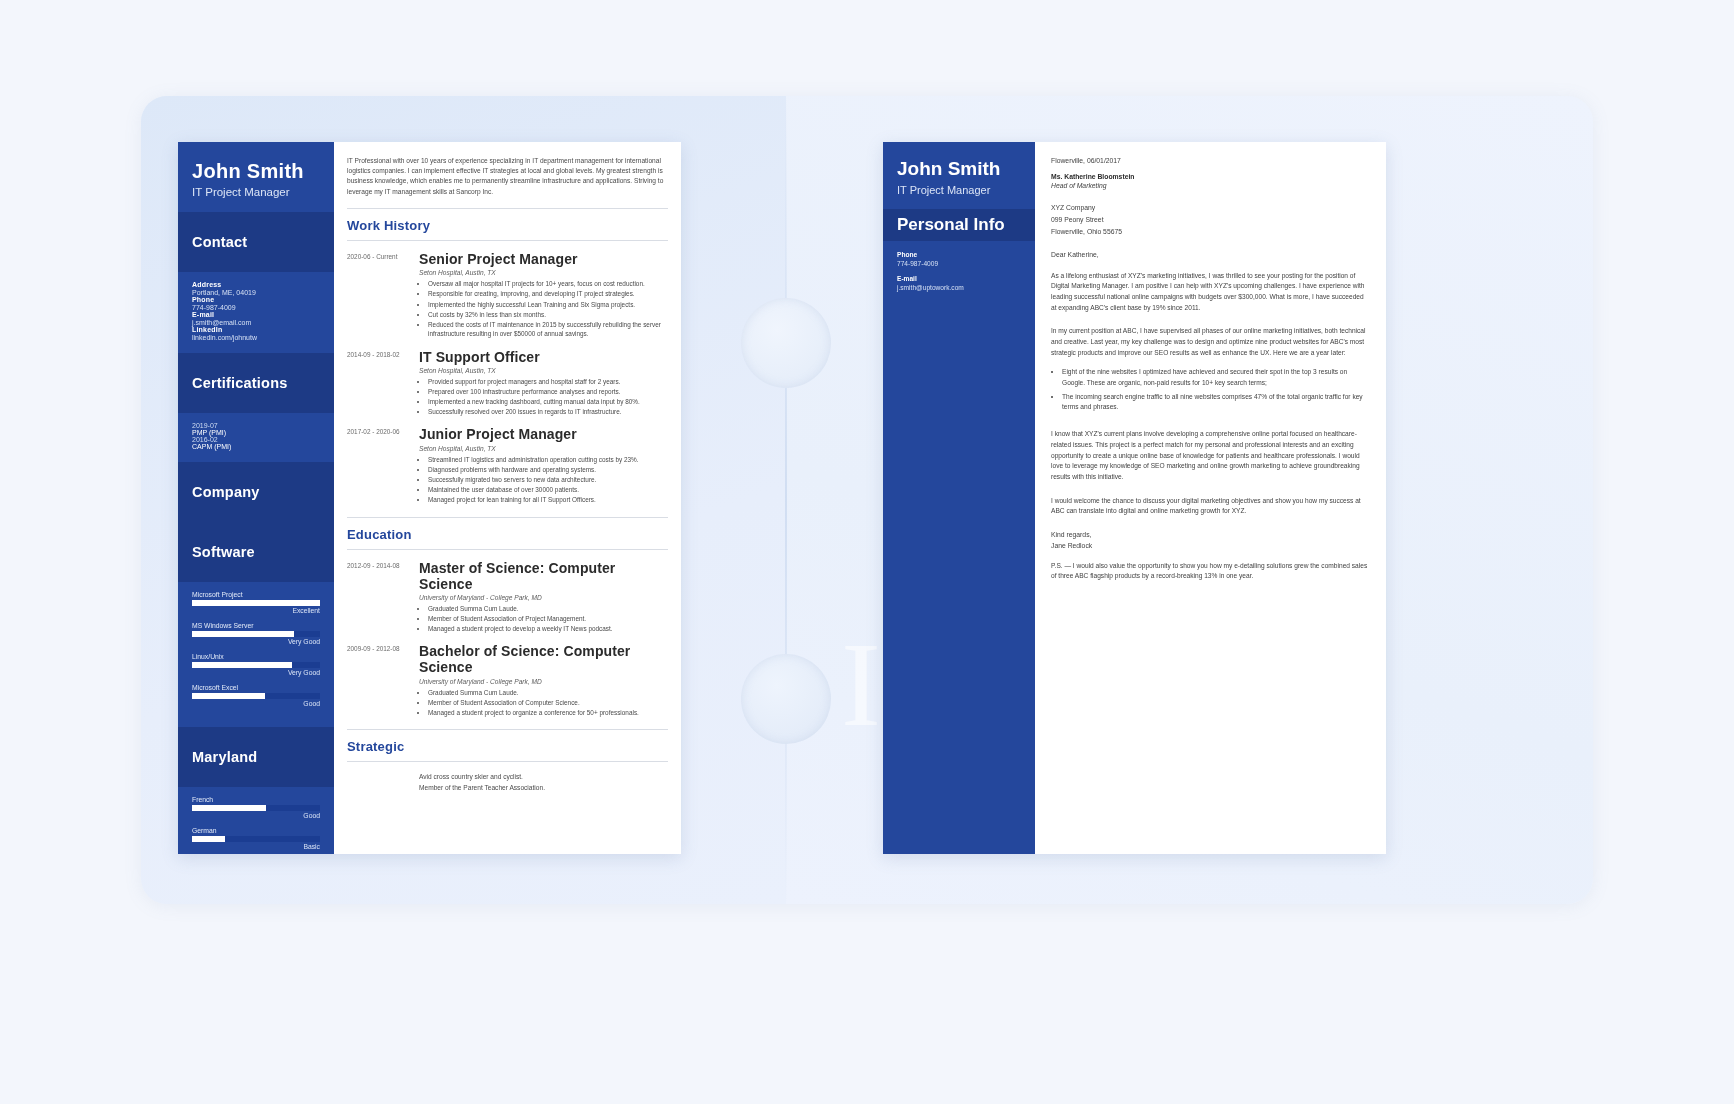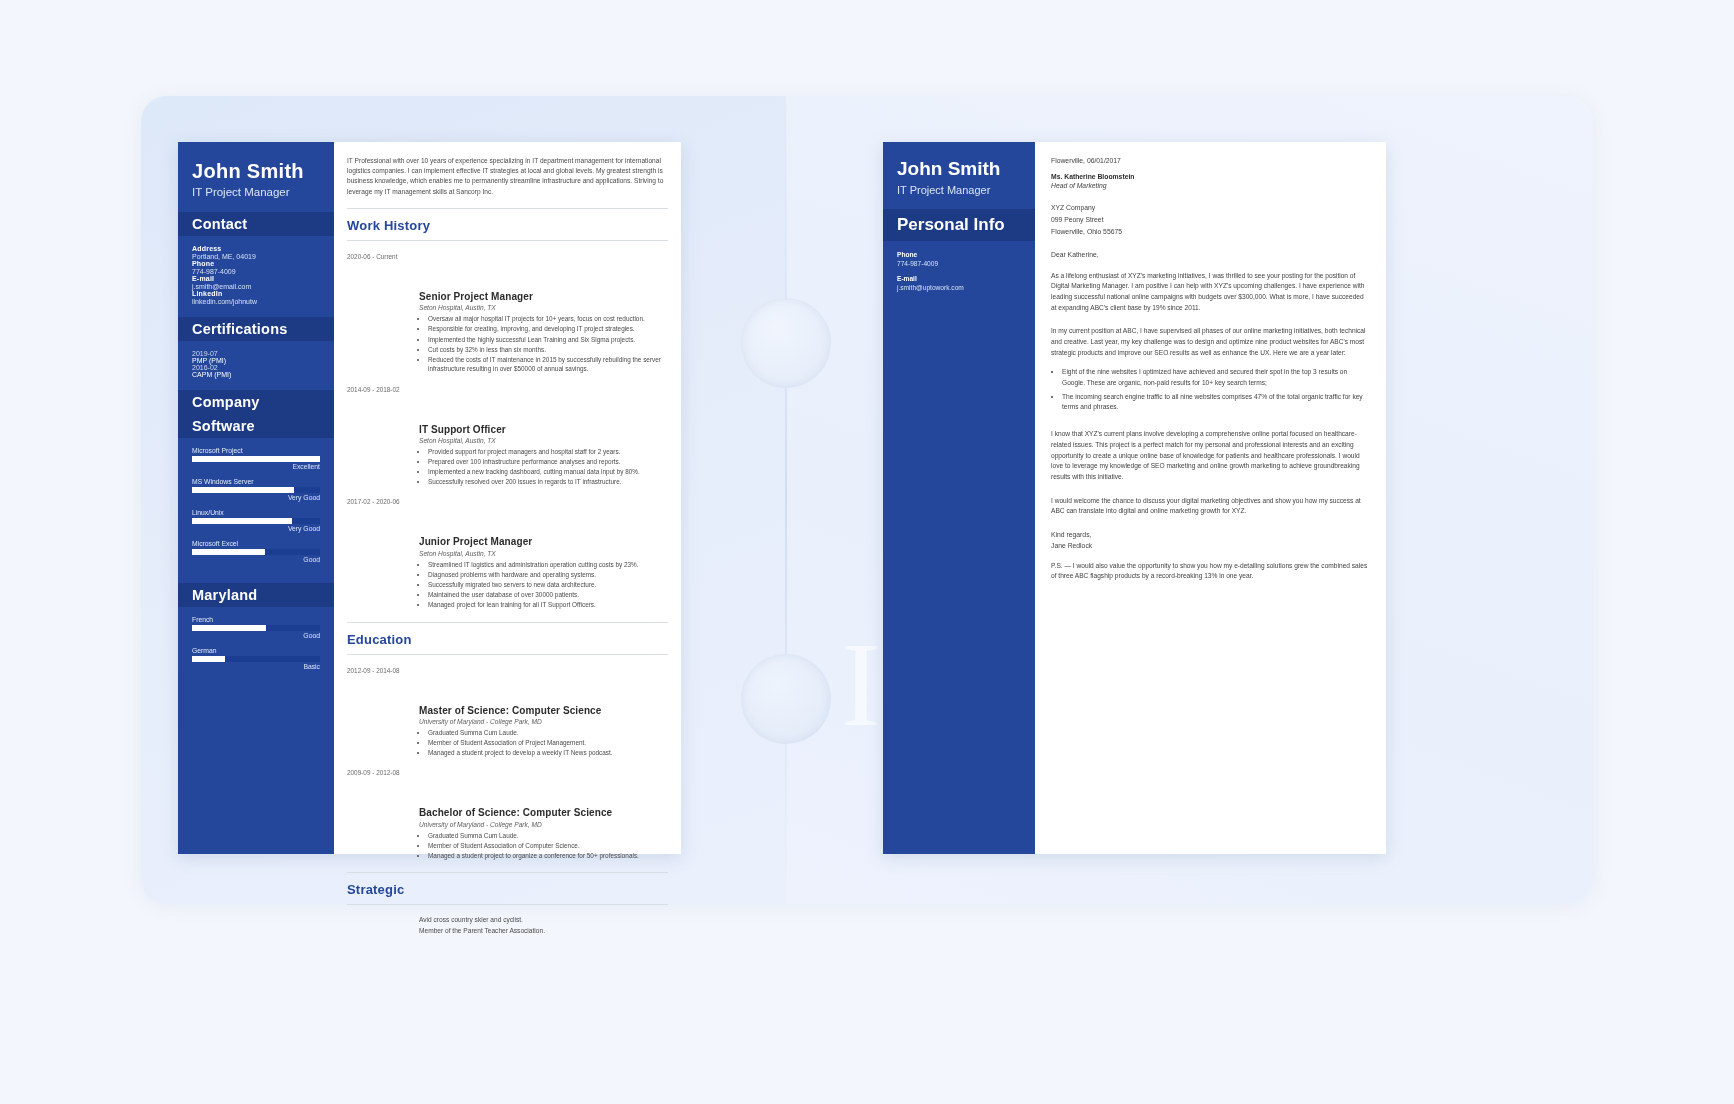--- a/index.html
+++ b/index.html
@@ -64,21 +64,21 @@
 
   
   .r-side { width: 156px; background: #24479c; color: #fff; }
   .r-main { flex: 1; background: #fff; padding: 14px 13px 0 13px; }
 
   .r-name-block { padding: 18px 14px 14px 14px; }
   .r-name { font-size: 20px; font-weight: bold; letter-spacing: .3px; line-height: 1.1; }
   .r-role { font-size: 11.5px; color: #dce5f6; margin-top: 4px; font-weight: 300; }
 
   .r-bar {
-    background: #1d3a85; padding: 4px 14px; font-size: 14.5px; font-weight: bold;
+    background: #1d3a85; padding: 22px 14px; font-size: 14.5px; font-weight: bold;
     letter-spacing: .2px;
   }
   .r-body { padding: 9px 14px 12px 14px; }
 
   .ct-label { font-size: 7px; font-weight: bold; margin-top: 7px; letter-spacing: .2px; }
   .ct-label:first-child { margin-top: 0; }
   .ct-value { font-size: 7px; color: #d5e0f4; margin-top: 1px; }
 
   .cert-date { font-size: 7px; color: #cfdcf3; margin-top: 7px; }
   .cert-date:first-child { margin-top: 0; }
@@ -95,21 +95,21 @@
 
   
   .r-summary { font-size: 6.6px; line-height: 1.55; color: #4a4a4a; }
   .sec-rule { height: 1px; background: #d9dde4; margin: 11px 0 9px 0; }
   .sec-title { font-size: 13px; font-weight: bold; color: #24479c; letter-spacing: .2px; }
   .sec-title-rule { height: 1px; background: #d9dde4; margin: 7px 0 10px 0; }
 
   .entry { display: flex; margin-bottom: 9px; }
   .entry-date { width: 72px; flex-shrink: 0; font-size: 6.4px; color: #6a6a6a; line-height: 1.45; padding-top: 1px; }
   .entry-body { flex: 1; }
-  .entry-title { font-size: 10px; font-weight: bold; color: #2b2b2b; letter-spacing: .1px; margin-top: 40px; }
+  .entry-title { font-size: 14px; font-weight: bold; color: #2b2b2b; letter-spacing: .1px; }
   .entry-sub { font-size: 6.6px; font-style: italic; color: #5c5c5c; margin-top: 2.5px; }
   .entry-list { list-style: disc; margin: 3px 0 0 9px; }
   .entry-list li { font-size: 6.4px; line-height: 1.5; color: #4a4a4a; margin-bottom: .5px; }
 
   .interest-line { font-size: 6.6px; color: #4a4a4a; line-height: 1.6; margin-left: 72px; }
 
   
   .l-side { width: 152px; background: #24479c; color: #fff; }
   .l-main { flex: 1; background: #fff; padding: 15px 16px 0 16px; }
 

